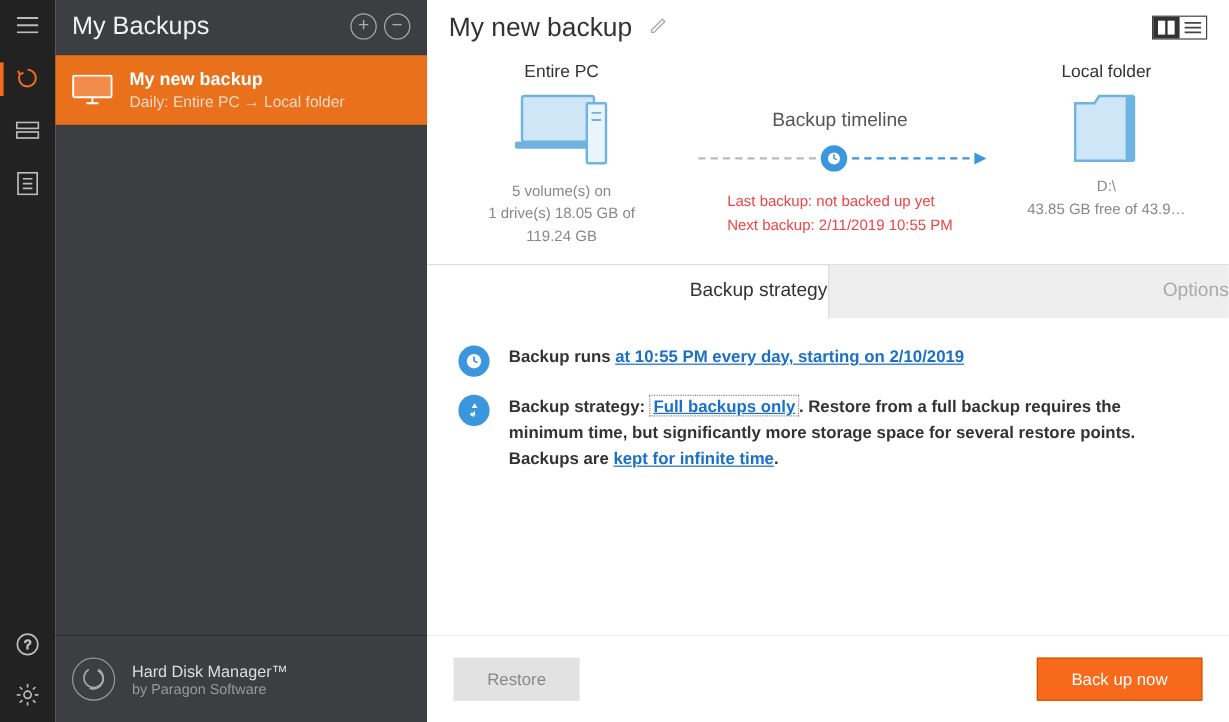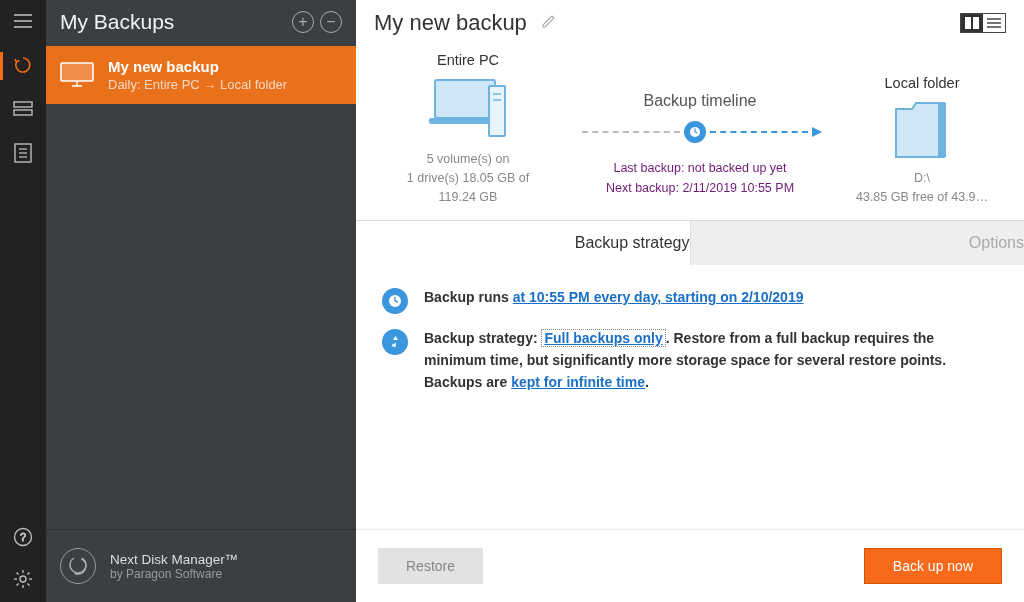--- a/index.html
+++ b/index.html
@@ -30,30 +30,30 @@
   .pencil { margin-left:14px; color:#999; cursor:pointer; }
   .view-toggle { margin-left:auto; display:flex; border:1px solid #444;}
   .view-toggle .vt { width:22px; height:18px; display:flex; align-items:center; justify-content:center; cursor:pointer;}
   .view-toggle .vt.active { background:#333;}
   .view-toggle .vt svg { display:block;}
   
   .timeline-area { display:flex; padding: 10px 22px 14px 22px; gap:20px;}
   .col { display:flex; flex-direction:column; align-items:center; }
   .col-left { width:180px; }
   .col-mid { flex:1; padding-top: 40px;}
-  .col-right { width:160px;justify-content:flex-end; }
+  .col-right { width:160px; }
   .col-label { font-size:14.5px; color:#333; margin-bottom:8px; font-weight:500;}
   .col-sub { font-size:12.5px; color:#888; text-align:center; line-height:1.5; margin-top:8px;}
   .timeline-label { font-size:16px; color:#555; text-align:center; margin-bottom:10px;}
   .timeline-line { display:flex; align-items:center; justify-content:center; width:100%; position:relative; height:24px;}
   .dash-g { flex:1; border-top: 2.5px dashed #bbb; margin:0 4px;}
   .dash-b { flex:1; border-top: 2.5px dashed #3a96dd; margin:0 4px;}
   .clock-circle { width:22px; height:22px; background:#3a96dd; border-radius:50%; display:flex; align-items:center; justify-content:center; flex-shrink:0;}
   .arrow-head { width:0;height:0; border-top:5px solid transparent; border-bottom:5px solid transparent; border-left:10px solid #3a96dd; flex-shrink:0;}
-  .timeline-sub { font-size:12.5px; color:#701a75; text-align:center; margin-top:14px; line-height:1.6;}
+  .timeline-sub { font-size:12.5px; color:#ef4444; text-align:left; margin-top:14px; line-height:1.6;}
   
   .tabs { display:flex; border-top:1px solid #ddd; }
   .tab { flex:1; text-align:right; padding:13px 0; font-size:16px; color:#333; cursor:pointer;}
   .tab.inactive { background:#eeeeee; color:#aaa; border-left:1px solid #ddd;}
   
   .strategy { padding: 22px 26px; font-weight: bold; }
   .srow { display:flex; gap:16px; margin-bottom:14px; align-items:flex-start;}
   .sicon { width:26px; height:26px; background:#3a96dd; border-radius:50%; display:flex; align-items:center; justify-content:center; flex-shrink:0; margin-top:1px;}
   .stext { font-size:14px; color:#333; line-height:1.55; max-width: 570px;}
   .stext a { color:#1a6fc7; text-decoration:underline; cursor:pointer;}
@@ -141,21 +141,21 @@
     </div>
   </div>
   <div class="sidebar-footer">
     <div class="footer-logo">
       <svg width="22" height="22" viewBox="0 0 22 22" fill="none">
           <path d="M7 3 A8 8 0 1 0 15 3" stroke="#aaa" stroke-width="1.4" fill="none"></path>
           <path d="M11 19 A8 8 0 1 0 11 3" stroke="#aaa" stroke-width="1.4" fill="none" transform="rotate(25 11 11)"></path>
         </svg>
     </div>
     <div>
-      <div class="footer-text1">Next Disk Manager™</div>
+      <div class="footer-text1">Hard Disk Manager™</div>
       <div class="footer-text2">by Paragon Software</div>
     </div>
   </div>
 </div>
 
 <div class="main">
   <div class="main-header">
     <div class="main-title">My new backup</div>
     <div class="pencil">
       <svg width="16" height="16" viewBox="0 0 16 16" fill="none">

